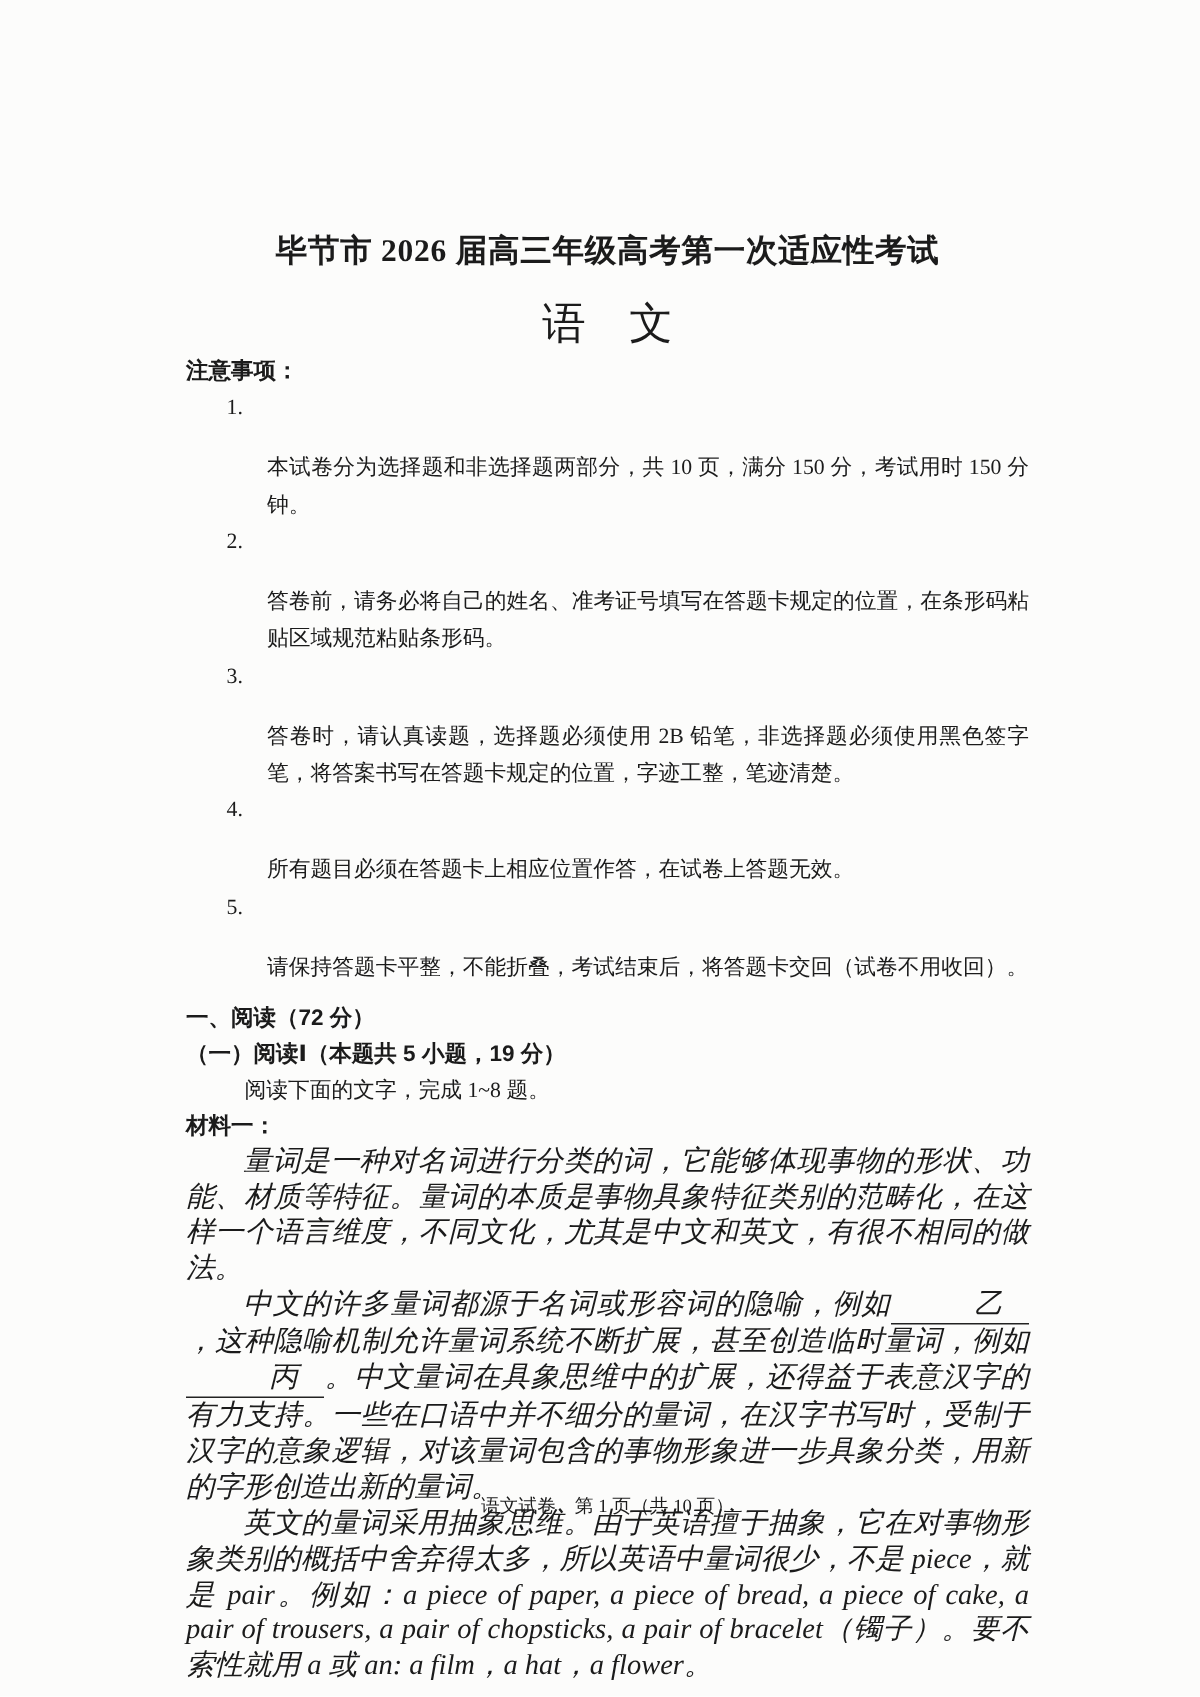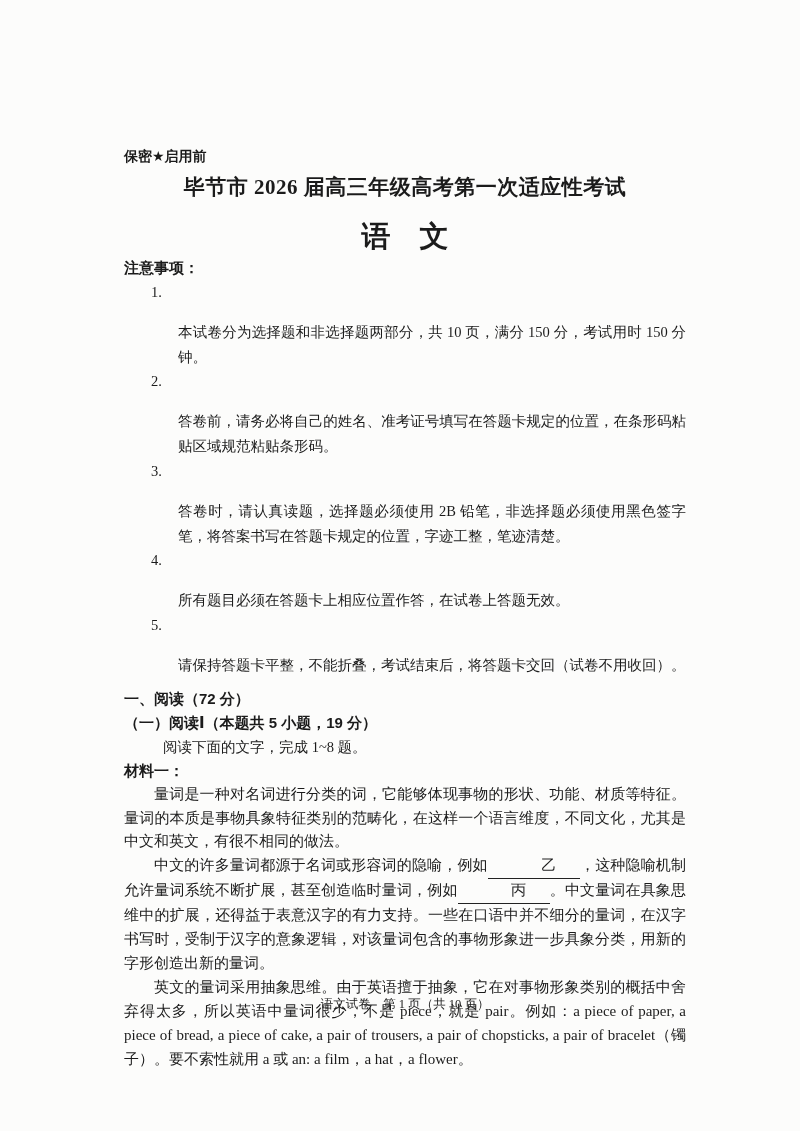--- a/index.html
+++ b/index.html
@@ -31,21 +31,21 @@
     font-weight: 700;
     line-height: 30px;
     letter-spacing: 0.5px;
     white-space: nowrap;
   }
 
   .subject-title {
     margin: 14px 0 0;
     text-align: center;
     font-size: 29px;
-    font-weight: 700;
+    font-weight: 400;
     line-height: 40px;
   }
 
   .notice-heading {
     margin-top: 1px;
     font-family: "Liberation Sans", "DejaVu Sans", sans-serif;
     font-weight: 700;
     font-size: 15px;
     line-height: 22px;
   }
@@ -81,24 +81,25 @@
   .part-heading { margin-top: 9px; }
 
   .instruction {
     font-size: 14.5px;
     line-height: 24px;
     text-indent: 39px;
   }
 
   .body-para {
     margin: 0;
-    font-size: 15px;
+    font-size: 19px;
     line-height: 23.9px;
     text-align: justify;
     text-indent: 2em;
+    font-style: italic;
   }
 
   .blank {
     display: inline-block;
     min-width: 92px;
     text-align: center;
     border-bottom: 1px solid #222;
   }
 
   .footer {
@@ -110,21 +111,20 @@
     font-weight: 400;
     font-size: 12.5px;
     line-height: 18px;
   }
 </style>
 </head>
 <body>
 
 <div class="page">
 
-  <div class="security">保密★启用前</div>
 
   <h1 class="exam-title">毕节市 2026 届高三年级高考第一次适应性考试</h1>
 
   <h2 class="subject-title">语　文</h2>
 
   <div class="notice-heading">注意事项：</div>
 
   <ol class="notice-list">
     <li class="notice-item">
       <span class="num">1.</span>

